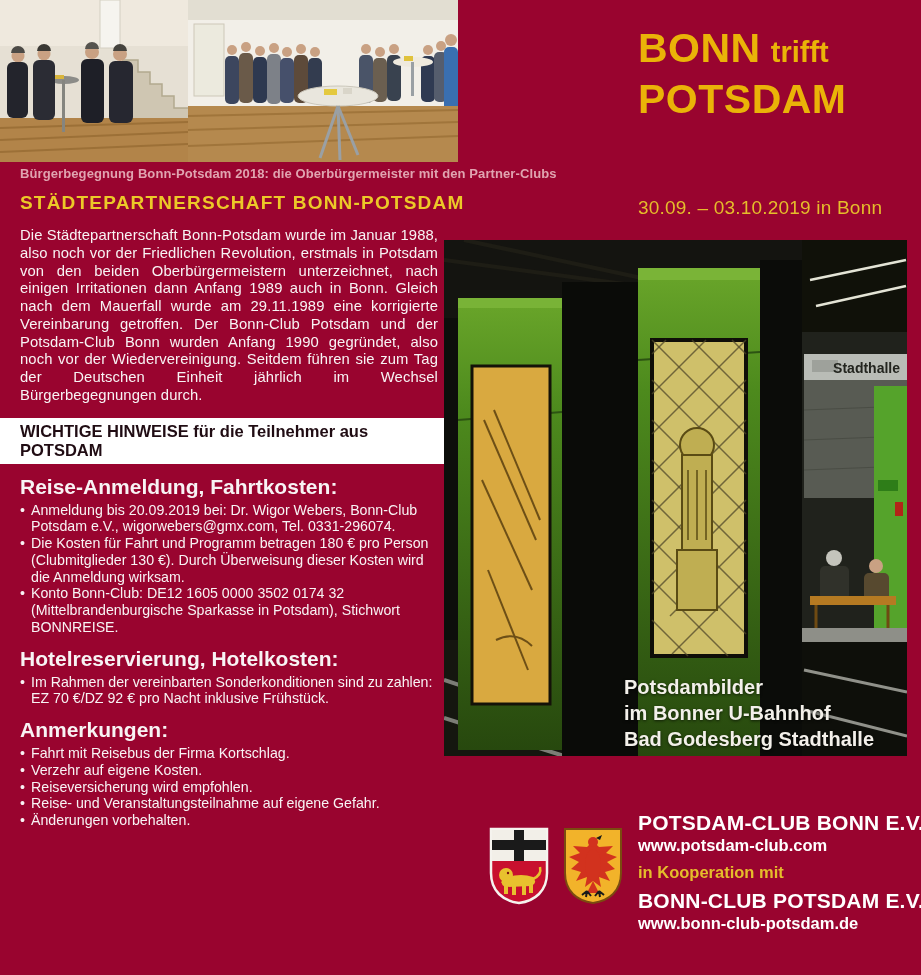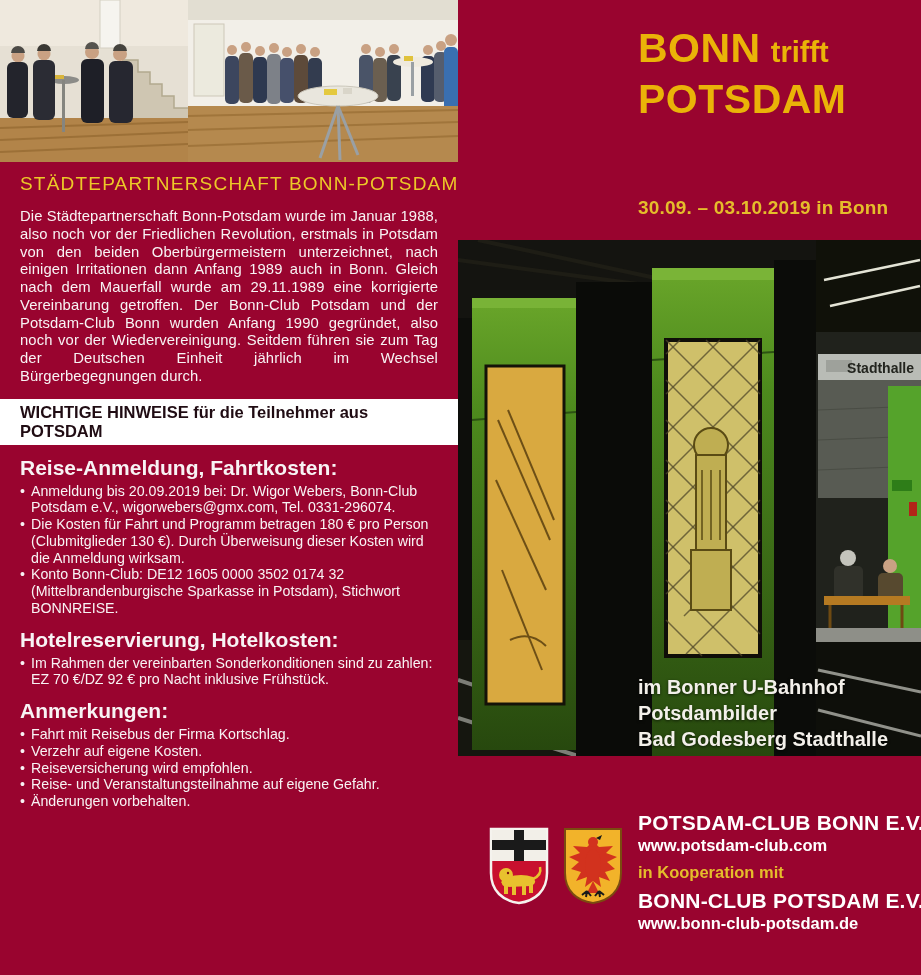--- a/index.html
+++ b/index.html
@@ -18,21 +18,21 @@
   
   .left-col{
     position:absolute;left:0;top:162px;width:458px;box-sizing:border-box;
     padding:0 20px;color:#f8f3f4;
   }
   .photo-caption{
     font-size:13px;font-weight:bold;color:#e0a4b0;margin-top:4px;letter-spacing:.1px;
     white-space:nowrap;
   }
   .left-heading{
-    margin:11px 0 0 0;font-size:19px;font-weight:normal;color:#ecc928;
+    margin:11px 0 0 0;font-size:19px;font-weight:bold;color:#ecc928;
     letter-spacing:1.2px;white-space:nowrap;
   }
   .para{
     margin:13px 0 0 0;font-size:14.8px;line-height:1.2;text-align:justify;
     hyphens:auto;letter-spacing:.1px;
   }
   .banner{
     margin:13px -20px 0 -20px;background:#ffffff;color:#200c13;
     font-size:16.5px;font-weight:bold;padding:4px 8px 4px 20px;
   }
@@ -42,24 +42,24 @@
   .section li{position:relative;padding-left:11px;text-align:left;}
   .section li::before{content:"\2022";position:absolute;left:0;top:0;}
 
   
   .title-block{position:absolute;left:638px;top:26px;color:#eab308;font-weight:bold;}
   .title-big{font-size:41px;letter-spacing:.5px;line-height:1.1;}
   .title-small{font-size:29px;margin-left:10px;}
   .title-line2{margin-top:6px;}
   .date-line{
     position:absolute;left:638px;top:197px;color:#e5bd2b;
-    font-size:19px;font-weight:bold;letter-spacing:.2px;white-space:nowrap;
-  }
-
-  .ubahn{position:absolute;left:458px;top:240px;width:463px;height:424px;}
+    font-size:19px;font-weight:normal;letter-spacing:.2px;white-space:nowrap;
+  }
+
+  .ubahn{position:absolute;left:444px;top:240px;width:463px;height:424px;}
   .ubahn svg{display:block;}
   .ubahn-caption{
     position:absolute;left:180px;top:434px;color:#f3f0ea;font-weight:bold;
     font-size:20px;line-height:1.3;text-shadow:0 1px 3px rgba(0,0,0,.65);white-space:nowrap;
   }
 
   .coats{position:absolute;left:489px;top:827px;display:flex;gap:14px;}
   .footer-text{position:absolute;left:638px;top:811px;color:#ffffff;}
   .club{font-size:21px;font-weight:bold;letter-spacing:.2px;white-space:nowrap;}
   .url{font-size:16.5px;font-weight:bold;margin-top:1px;white-space:nowrap;}
@@ -143,20 +143,21 @@
       <ellipse cx="150" cy="96" rx="40" ry="10" fill="#e9e6dd" stroke="#cbc7bb"></ellipse>
       <rect x="136" y="89" width="13" height="6" fill="#e4c93f"></rect>
       <rect x="155" y="88" width="9" height="6" fill="#d9d5c9"></rect>
       <line x1="150" y1="106" x2="132" y2="158" stroke="#9aa0a4" stroke-width="3"></line>
       <line x1="150" y1="106" x2="152" y2="160" stroke="#9aa0a4" stroke-width="3"></line>
       <line x1="150" y1="106" x2="170" y2="155" stroke="#9aa0a4" stroke-width="3"></line>
     </svg>
   </div>
 
   <div class="left-col">
+    <div class="photo-caption">Bürgerbegegnung Bonn-Potsdam 2018: die Oberbürgermeister mit den Partner-Clubs</div>
     <h1 class="left-heading">STÄDTEPARTNERSCHAFT BONN-POTSDAM</h1>
     <p class="para">Die Städtepartnerschaft Bonn-Potsdam wurde im Januar 1988, also noch vor der Friedlichen Revolution, erstmals in Potsdam von den beiden Oberbürgermeistern unterzeichnet, nach einigen Irritationen dann Anfang 1989 auch in Bonn. Gleich nach dem Mauerfall wurde am 29.11.1989 eine korrigierte Vereinbarung getroffen. Der Bonn-Club Potsdam und der Potsdam-Club Bonn wurden Anfang 1990 gegründet, also noch vor der Wiedervereinigung. Seitdem führen sie zum Tag der Deutschen Einheit jährlich im Wechsel Bürgerbegegnungen durch.</p>
     <div class="banner">WICHTIGE HINWEISE für die Teilnehmer aus POTSDAM</div>
 
     <div class="section">
       <h3>Reise-Anmeldung, Fahrtkosten:</h3>
       <ul>
         <li>Anmeldung bis 20.09.2019 bei: Dr. Wigor Webers, Bonn-Club Potsdam e.V., wigorwebers@gmx.com, Tel. 0331-296074.</li>
         <li>Die Kosten für Fahrt und Programm betragen 180 € pro Person (Clubmitglieder 130 €). Durch Überweisung dieser Kosten wird die Anmeldung wirksam.</li>
         <li>Konto Bonn-Club: DE12 1605 0000 3502 0174 32 (Mittelbrandenburgische Sparkasse in Potsdam), Stichwort BONNREISE.</li>
@@ -278,22 +279,22 @@
       <line x1="372" y1="365" x2="372" y2="388" stroke="#6e4a12" stroke-width="3"></line>
       <line x1="444" y1="365" x2="444" y2="388" stroke="#6e4a12" stroke-width="3"></line>
       <rect x="358" y="388" width="105" height="14" fill="#8e8f88"></rect>
       <rect x="358" y="402" width="105" height="114" fill="#0e0f0a"></rect>
       <g stroke="#90918a" stroke-width="3">
         <line x1="360" y1="430" x2="463" y2="452"></line>
           <line x1="360" y1="470" x2="463" y2="496"></line>
       </g>
     </svg>
     <div class="ubahn-caption">
+      <div>Potsdambilder</div>
       <div>im Bonner U-Bahnhof</div>
-      <div>Potsdambilder</div>
       <div>Bad Godesberg Stadthalle</div>
     </div>
   </div>
 
   <div class="coats">
     <svg width="60" height="78" viewBox="0 0 60 78">
       <path d="M2,2 h56 v44 c0,18 -12,28 -28,30 c-16,-2 -28,-12 -28,-30 z" fill="#c8102e" stroke="#f5f3ee" stroke-width="2.5"></path>
       <path d="M3,3 h54 v31 h-54 z" fill="#f2efe8"></path>
       <rect x="25" y="3" width="10" height="31" fill="#1a1a1a"></rect>
       <rect x="3" y="13" width="54" height="10" fill="#1a1a1a"></rect>

